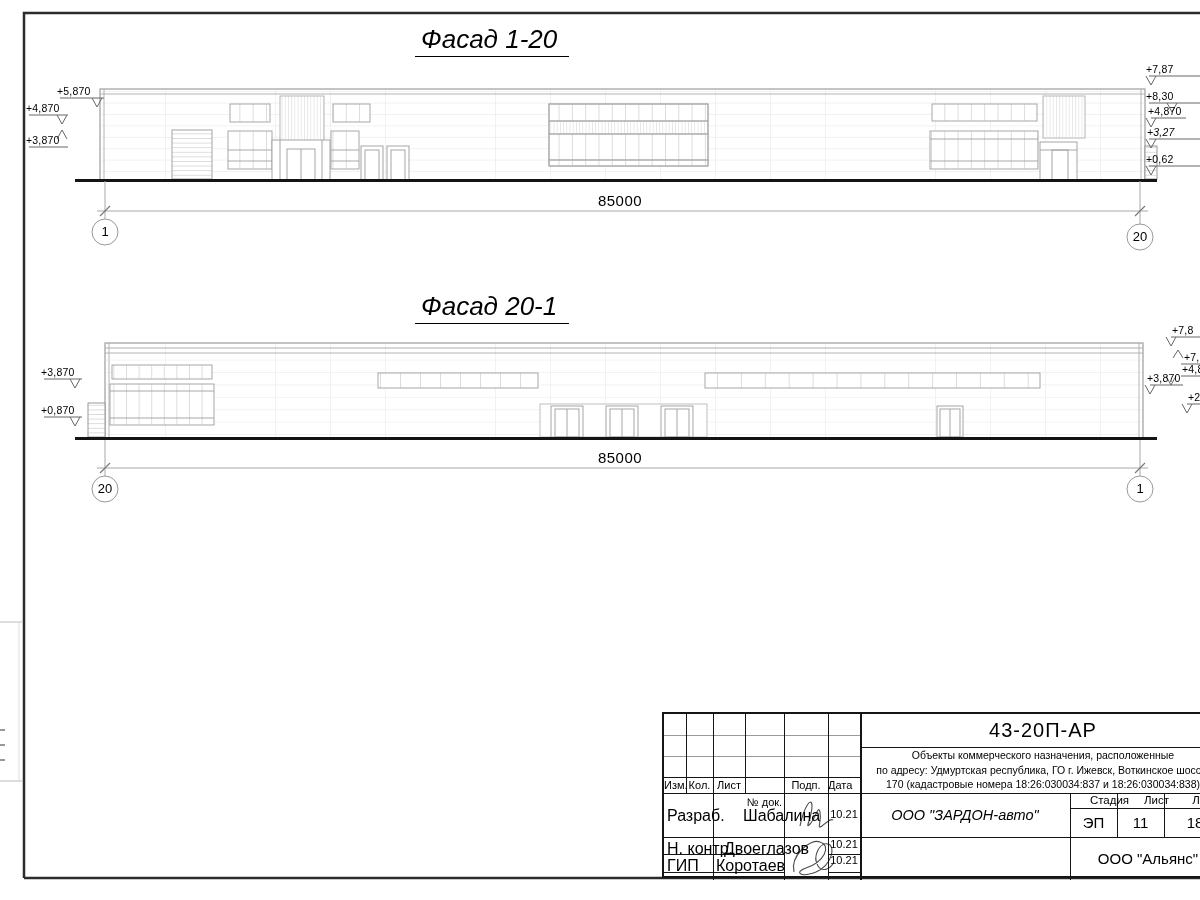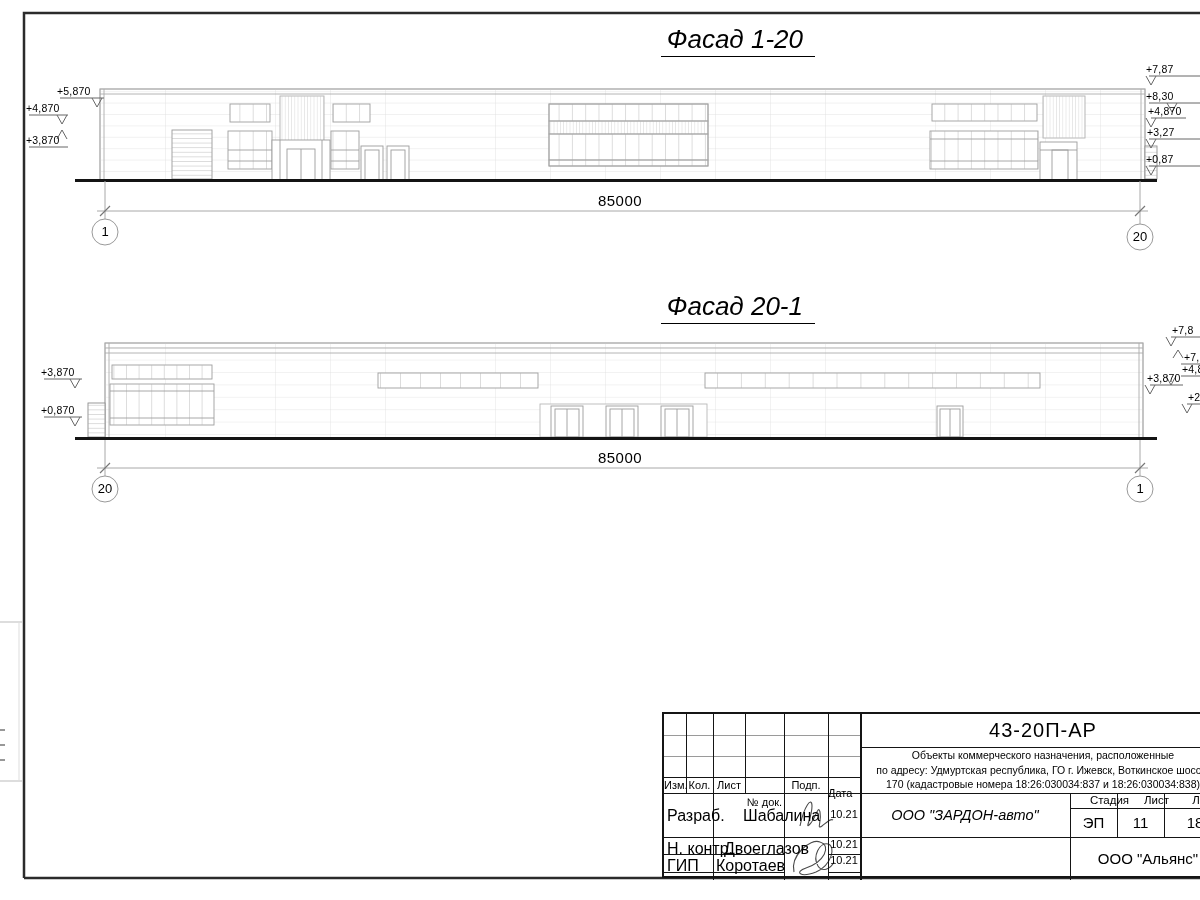--- a/index.html
+++ b/index.html
@@ -2,21 +2,21 @@
 <html><head>
 <meta charset="utf-8">
 <style>
   html,body{margin:0;padding:0;width:1200px;height:900px;overflow:hidden;background:#fff;}
   body{position:relative;font-family:"Liberation Sans",sans-serif;color:#000;}
   svg{position:absolute;left:0;top:0;}
   .txt{position:absolute;white-space:nowrap;color:#000;font-family:"Liberation Sans",sans-serif;}
   .lvl{font-size:10.5px;letter-spacing:0.2px;}
   .dim{font-size:15px;width:120px;text-align:center;letter-spacing:0.5px;}
   .axis{font-size:13px;width:26px;height:26px;line-height:26px;text-align:center;}
-  .ftitle-wrap{position:absolute;width:400px;text-align:right;}
+  .ftitle-wrap{position:absolute;width:400px;text-align:left;}
   .ftitle{display:inline-block;font-style:italic;font-size:26px;padding:0 12px 1px 6px;border-bottom:1.6px solid #000;}
   
   #tb{position:absolute;left:662px;top:712px;width:562px;height:166px;border:2px solid #151515;box-sizing:border-box;}
   #tb .h,#tb .v{position:absolute;background:#151515;}
   #tb .h{height:1px;} #tb .v{width:1px;}
   #tb .faint{background:#9a9a9a;}
   #tb .c{position:absolute;text-align:center;white-space:nowrap;}
   .tb-code{font-size:20px;letter-spacing:1px;}
   .tb-desc{font-size:10.5px;line-height:14.5px;}
   .tb-hdr{font-size:11px;}
@@ -204,22 +204,22 @@
 <div class="ftitle-wrap" style="left:415px;top:291px;">
   <span class="ftitle">Фасад 20-1</span>
 </div>
 
 <div class="txt lvl" style="left:57px;top:85px;">+5,870</div>
 <div class="txt lvl" style="left:26px;top:102px;">+4,870</div>
 <div class="txt lvl" style="left:26px;top:134px;">+3,870</div>
 <div class="txt lvl" style="left:1146px;top:63px;">+7,87</div>
 <div class="txt lvl" style="left:1146px;top:90px;">+8,30</div>
 <div class="txt lvl" style="left:1148px;top:105px;">+4,870</div>
-<div class="txt lvl" style="left:1147px;top:126px;">+3,27</div>
-<div class="txt lvl" style="left:1146px;top:153px;">+0,87</div>
+<div class="txt lvl" style="left:1147px;top:126px;font-style:italic;">+3,27</div>
+<div class="txt lvl" style="left:1146px;top:153px;">+0,62</div>
 
 <div class="txt lvl" style="left:41px;top:366px;">+3,870</div>
 <div class="txt lvl" style="left:41px;top:404px;">+0,870</div>
 <div class="txt lvl" style="left:1172px;top:324px;">+7,8</div>
 <div class="txt lvl" style="left:1184px;top:351px;">+7,</div>
 <div class="txt lvl" style="left:1182px;top:363px;">+4,8</div>
 <div class="txt lvl" style="left:1147px;top:372px;">+3,870</div>
 <div class="txt lvl" style="left:1188px;top:391px;">+2,1</div>
 
 <div class="txt dim" style="left:560px;top:192px;">85000</div>
@@ -258,21 +258,21 @@
     <div>Объекты коммерческого назначения, расположенные</div>
     <div>по адресу: Удмуртская республика, ГО г. Ижевск, Воткинское шоссе,</div>
     <div>170 (кадастровые номера 18:26:030034:837 и 18:26:030034:838)</div>
   </div>
 
   <div class="c tb-hdr" style="left:0;top:63px;width:22px;height:16px;line-height:16px;">Изм.</div>
   <div class="c tb-hdr" style="left:22px;top:63px;width:27px;height:16px;line-height:16px;">Кол.</div>
   <div class="c tb-hdr" style="left:49px;top:63px;width:32px;height:16px;line-height:16px;">Лист</div>
   <div class="c tb-hdr" style="left:81px;top:80px;width:39px;height:16px;line-height:16px;">№ док.</div>
   <div class="c tb-hdr" style="left:120px;top:63px;width:44px;height:16px;line-height:16px;">Подп.</div>
-  <div class="c tb-hdr" style="left:164px;top:71px;width:16px;height:16px;line-height:16px;">Дата</div>
+  <div class="c tb-hdr" style="left:164px;top:63px;width:16px;height:16px;line-height:16px;">Дата</div>
 
   <div class="c tb-cell" style="left:3px;top:93px;width:46px;text-align:left;">Разраб.</div>
   <div class="c tb-cell" style="left:35px;top:93px;width:68px;text-align:left;margin-left:44px;">Шабалина</div>
   <div class="c tb-hdr" style="left:164px;top:94px;width:32px;">10.21</div>
   <div class="c tb-cell" style="left:3px;top:126px;width:46px;text-align:left;">Н. контр.</div>
   <div class="c tb-cell" style="left:52px;top:126px;width:68px;text-align:left;margin-left:8px;">Двоеглазов</div>
   <div class="c tb-hdr" style="left:164px;top:124px;width:32px;">10.21</div>
   <div class="c tb-cell" style="left:3px;top:143px;width:46px;text-align:left;">ГИП</div>
   <div class="c tb-cell" style="left:52px;top:143px;width:68px;text-align:left;">Коротаев</div>
   <div class="c tb-hdr" style="left:164px;top:140px;width:32px;">10.21</div>

